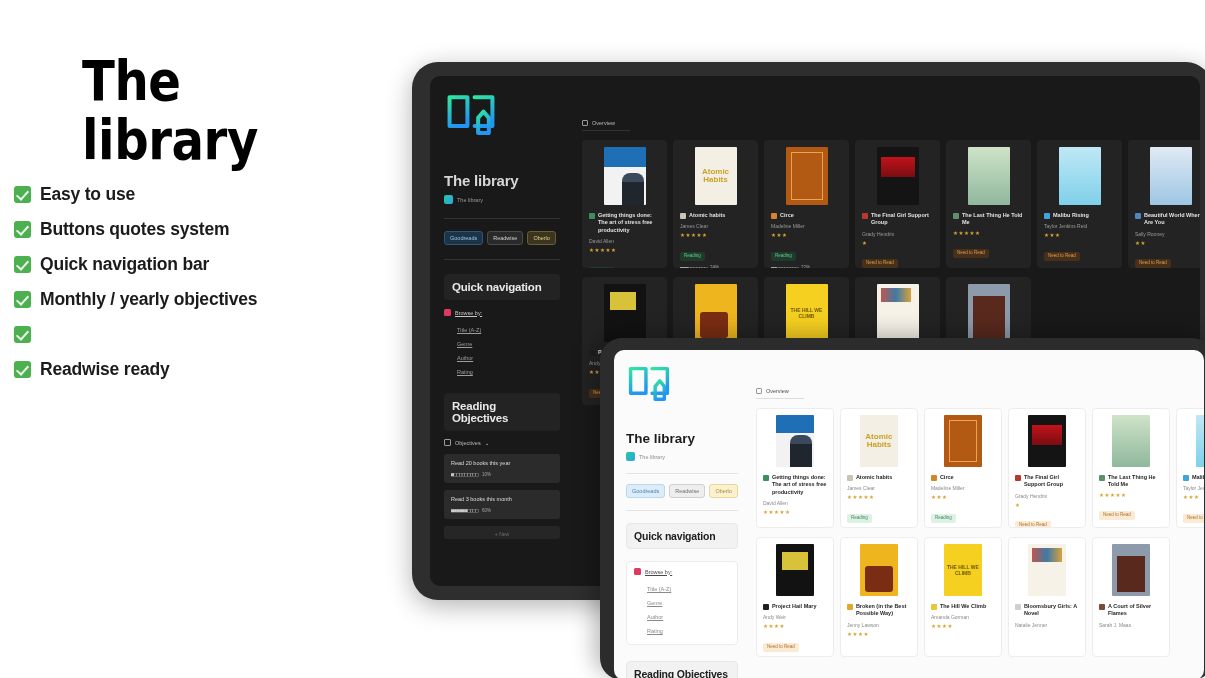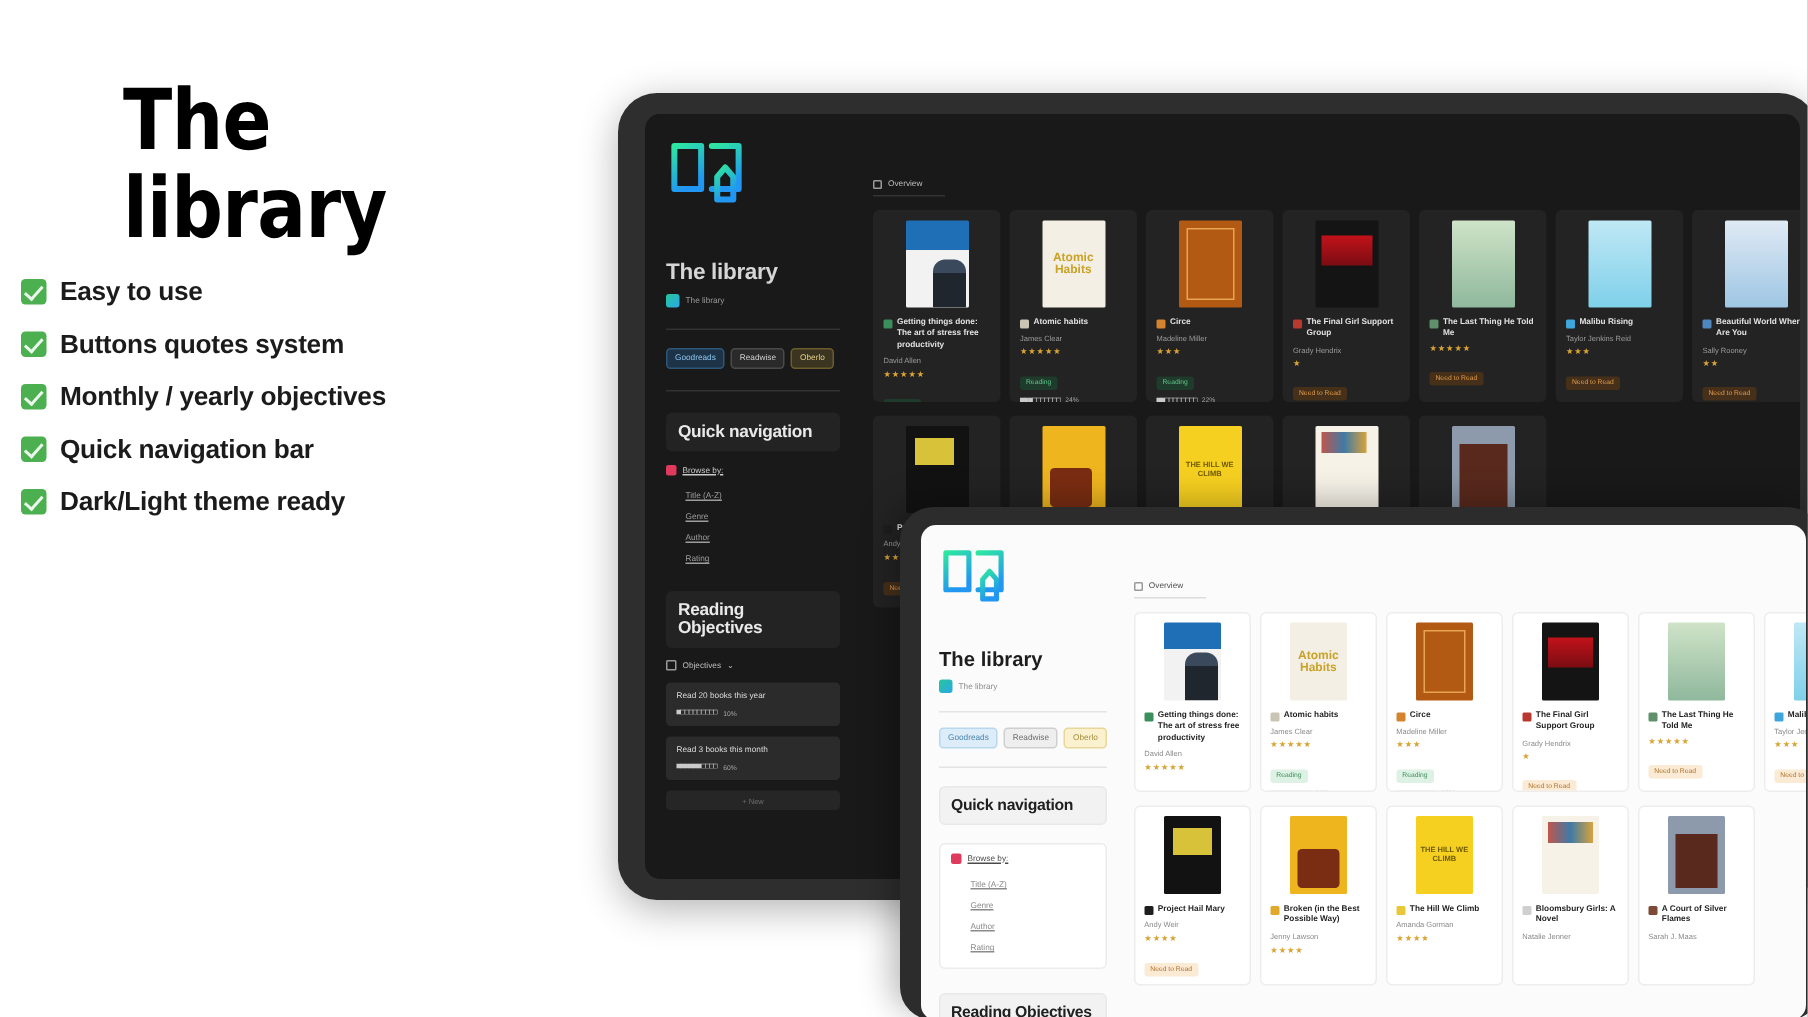--- a/index.html
+++ b/index.html
@@ -191,31 +191,34 @@
     <div class="promo-title">The library</div>
     <div class="features" id="features">
         <div class="feature-row">
           <span class="chk"></span>
           <span class="feature-label">Easy to use</span>
         </div>
         <div class="feature-row">
           <span class="chk"></span>
           <span class="feature-label">Buttons quotes system</span>
         </div>
+        <div class="feature-row gap-extra">
+          <span class="chk"></span>
+          <span class="feature-label">Quick navigation bar</span>
+        </div>
         <div class="feature-row">
           <span class="chk"></span>
           <span class="feature-label">Monthly / yearly objectives</span>
         </div>
         <div class="feature-row gap-extra">
           <span class="chk"></span>
-          <span class="feature-label">Quick navigation bar</span>
         </div>
         <div class="feature-row gap-extra">
           <span class="chk"></span>
-          <span class="feature-label">Dark/Light theme ready</span>
+          <span class="feature-label">Readwise ready</span>
         </div>
       </div>
   </div>
 
   <div class="tablet tablet-dark">
     <div class="screen screen-dark">
       <div class="page">
 
         <div class="side">
           <svg class="logo" viewBox="0 0 60 56">

